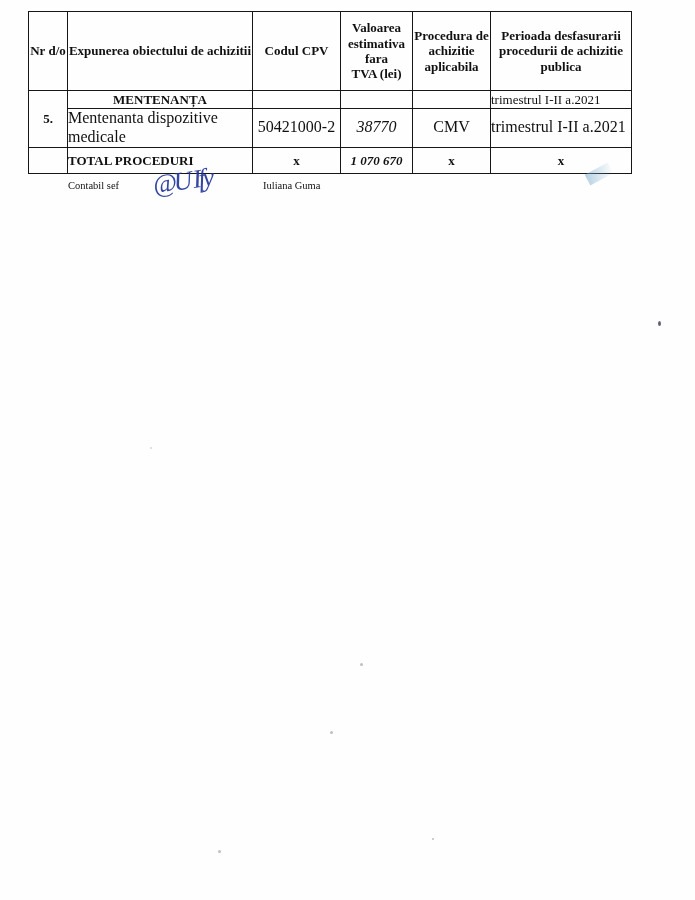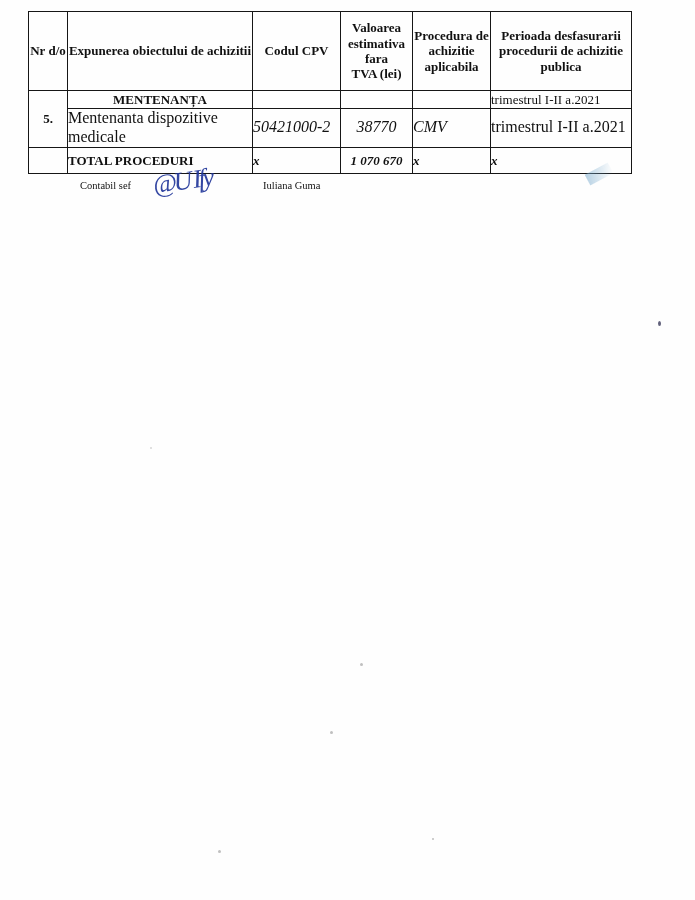--- a/index.html
+++ b/index.html
@@ -55,21 +55,21 @@
   col.c-per     { width: 141px; }
 
   .r-num {
     text-align: center;
     font-weight: bold;
     font-size: 11px;
   }
   .cell-pad { padding: 2px 4px; }
 
   .bold { font-weight: bold; text-align: center; }
-  .center { text-align: left; font-style: italic; }
+  .center { text-align: center; }
   .right { text-align: center; font-style: italic; }
 
   .row-main td { height: 17px; }
   .row-sub td { height: 15px; font-size: 16px; }
   .row-total td { height: 25px; }
 
   .sub-obj {
     padding-left: 6px;
     font-size: 10px;
   }
@@ -86,21 +86,20 @@
     position: absolute;
     left: 68px;
     top: 180px;
     width: 420px;
     font-size: 10.5px;
   }
   .sig-label {
     position: absolute;
     left: 0;
     top: 0;
-    margin-left: 12px;
   }
   .sig-name {
     position: absolute;
     left: 195px;
     top: 0;
   }
   .sig-mark {
     position: absolute;
     left: 85px;
     top: -16px;

